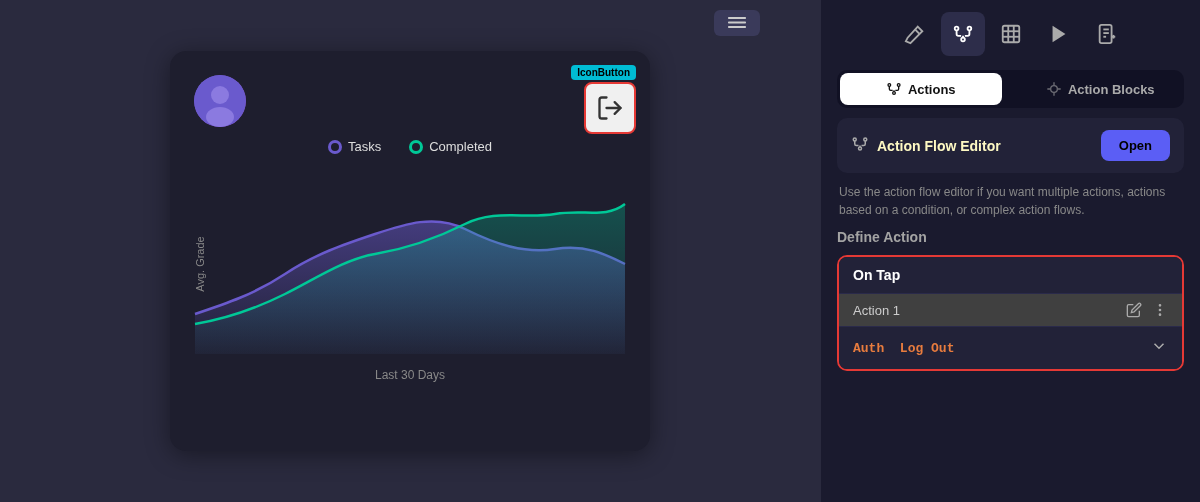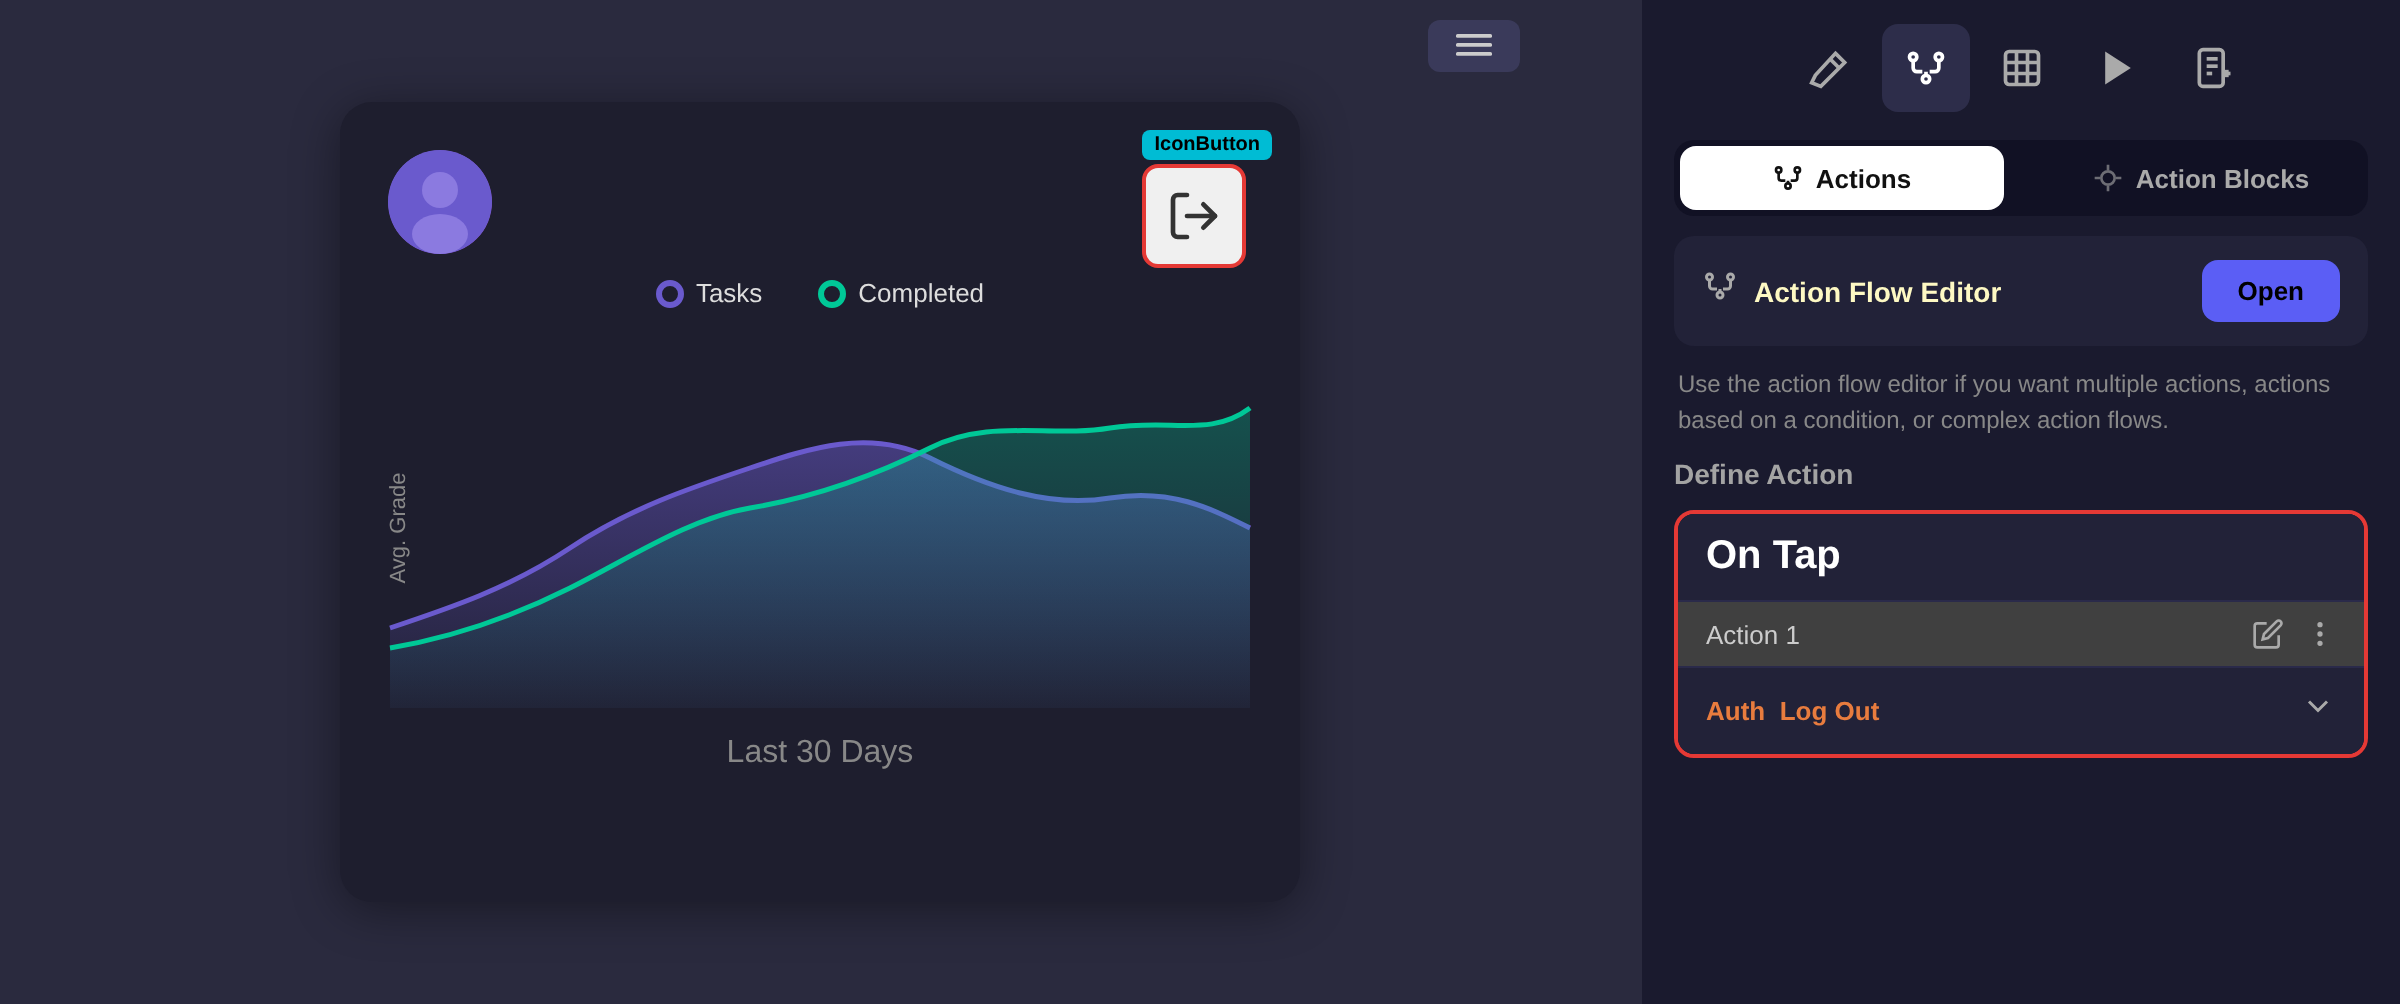--- a/index.html
+++ b/index.html
@@ -86,21 +86,21 @@
       margin-top: 3px;
     }
 
     
     .icon-button-container {
       position: absolute;
       top: -10px;
       right: -10px;
       display: flex;
       flex-direction: column;
-      align-items: flex-start;
+      align-items: flex-end;
     }
 
     .icon-button-badge {
       background: #00bcd4;
       color: #000;
       font-size: 10px;
       font-weight: 600;
       padding: 2px 6px;
       border-radius: 4px;
       margin-bottom: 2px;
@@ -161,21 +161,21 @@
       white-space: nowrap;
     }
 
     .chart-svg {
       width: 100%;
       height: 190px;
     }
 
     .x-label {
       text-align: center;
-      font-size: 16px;
+      font-size: 12px;
       color: #888;
       margin-top: 4px;
     }
 
     
     .right-panel {
       width: 380px;
       background: #1a1a2e;
       display: flex;
       flex-direction: column;
@@ -310,21 +310,21 @@
       overflow: hidden;
     }
 
     .on-tap-header {
       background: #222238;
       padding: 10px 14px;
       display: flex; align-items: center; justify-content: space-between;
     }
 
     .on-tap-title {
-      font-size: 20px;
+      font-size: 14px;
       font-weight: 700;
       color: #fff;
     }
 
     .on-tap-action-row {
       background: #404040;
       padding: 8px 14px;
       display: flex; align-items: center; justify-content: space-between;
       border-top: 1px solid #2a2a4a;
     }
@@ -347,20 +347,21 @@
     .auth-row {
       background: #222238;
       padding: 10px 14px;
       display: flex; align-items: center; justify-content: space-between;
       border-top: 1px solid #2a2a4a;
     }
 
     .auth-label {
       font-size: 13px;
       color: #ddd;
+      font-family: Liberation Mono, monospace;
     }
 
     .auth-label span {
       color: #e87c3e;
       font-weight: 600;
     }
 
     .auth-chevron svg {
       width: 18px; height: 18px;
       stroke: #aaa; fill: none; stroke-width: 2;

